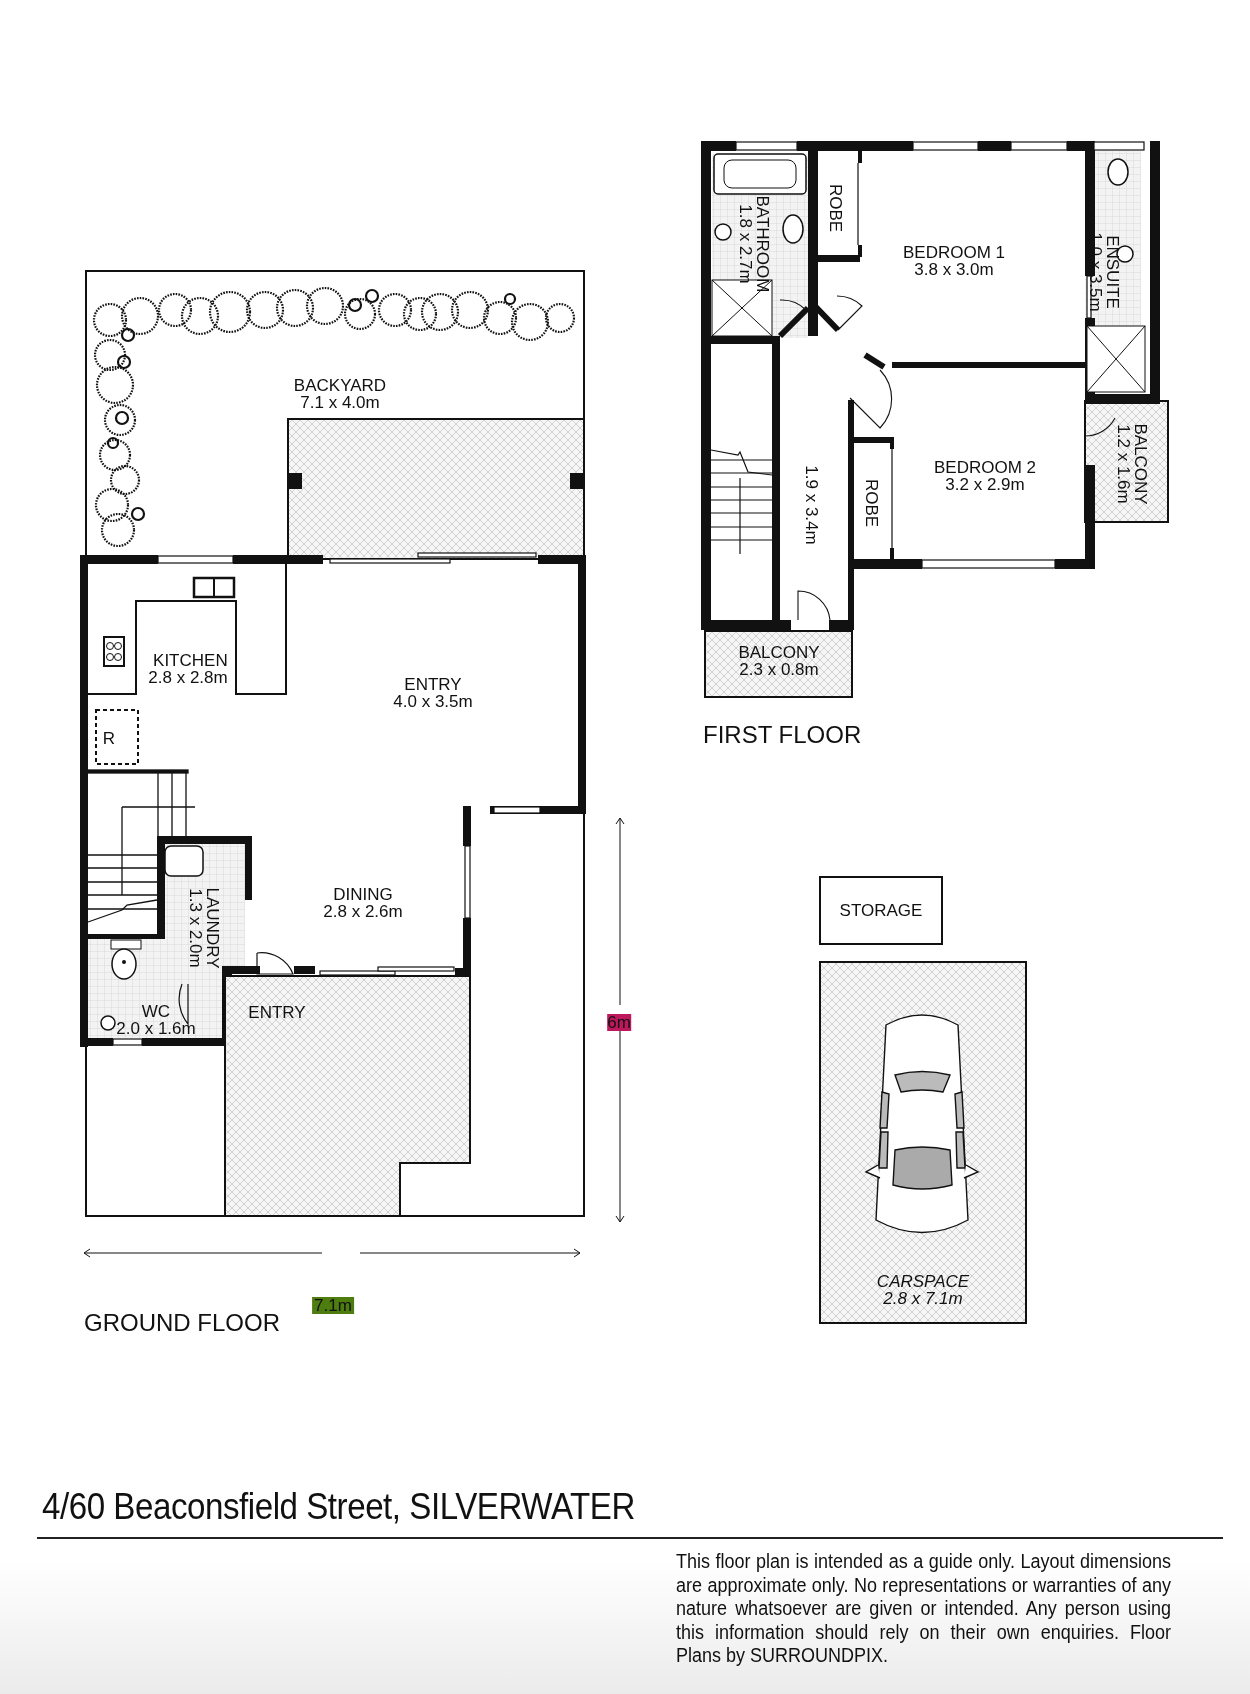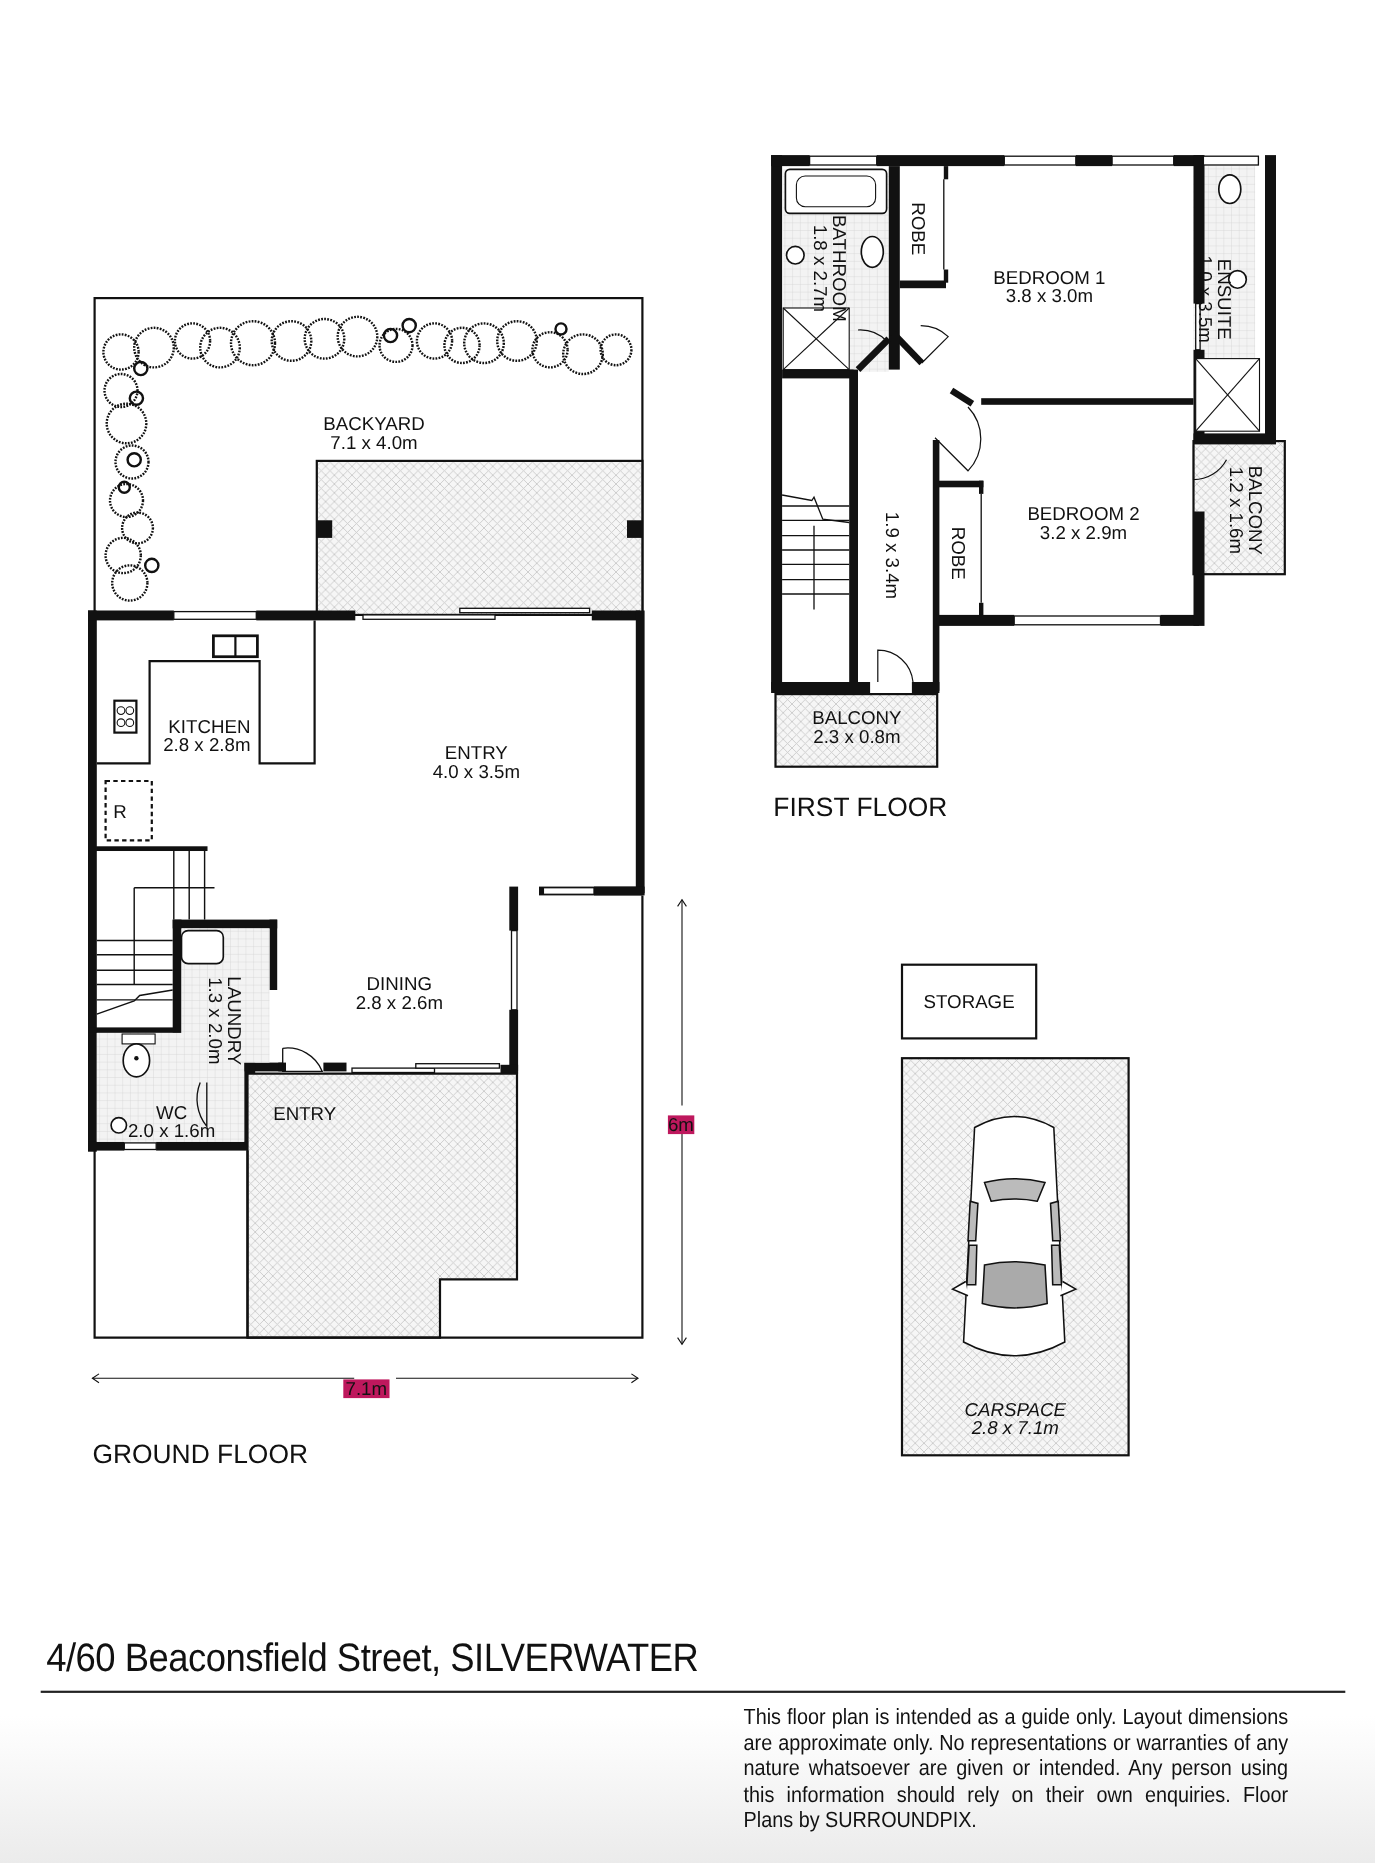--- a/index.html
+++ b/index.html
@@ -292,21 +292,21 @@
 <div class="lbl v" style="left:204px;top:928px;">
   <div>LAUNDRY</div>
   <div>1.3 x 2.0m</div>
 </div>
 <div class="lbl" style="left:156px;top:1003px;">
   <div>WC</div>
   <div>2.0 x 1.6m</div>
 </div>
 <div class="lbl" style="left:277px;top:1004px;text-align:center;">ENTRY</div>
 <div class="lbl" style="left:109px;top:730px;font-size:17px;">R</div>
-<div class="lbl" style="left:333px;top:1254px;background:#be185d;padding:0 2px;">7.1m</div>
+<div class="lbl" style="left:333px;top:1297px;background:#4d7c0f;padding:0 2px;">7.1m</div>
 <div class="lbl" style="left:619px;top:1014px;background:#be185d;">6m</div>
 <div class="floor-lbl" style="left:84px;top:1309px;">GROUND FLOOR</div>
 
 <div class="lbl v" style="left:754px;top:244px;">
   <div>BATHROOM</div>
   <div>1.8 x 2.7m</div>
 </div>
 <div class="lbl v" style="left:835px;top:208px;">ROBE</div>
 <div class="lbl" style="left:954px;top:244px;">
   <div>BEDROOM 1</div>

